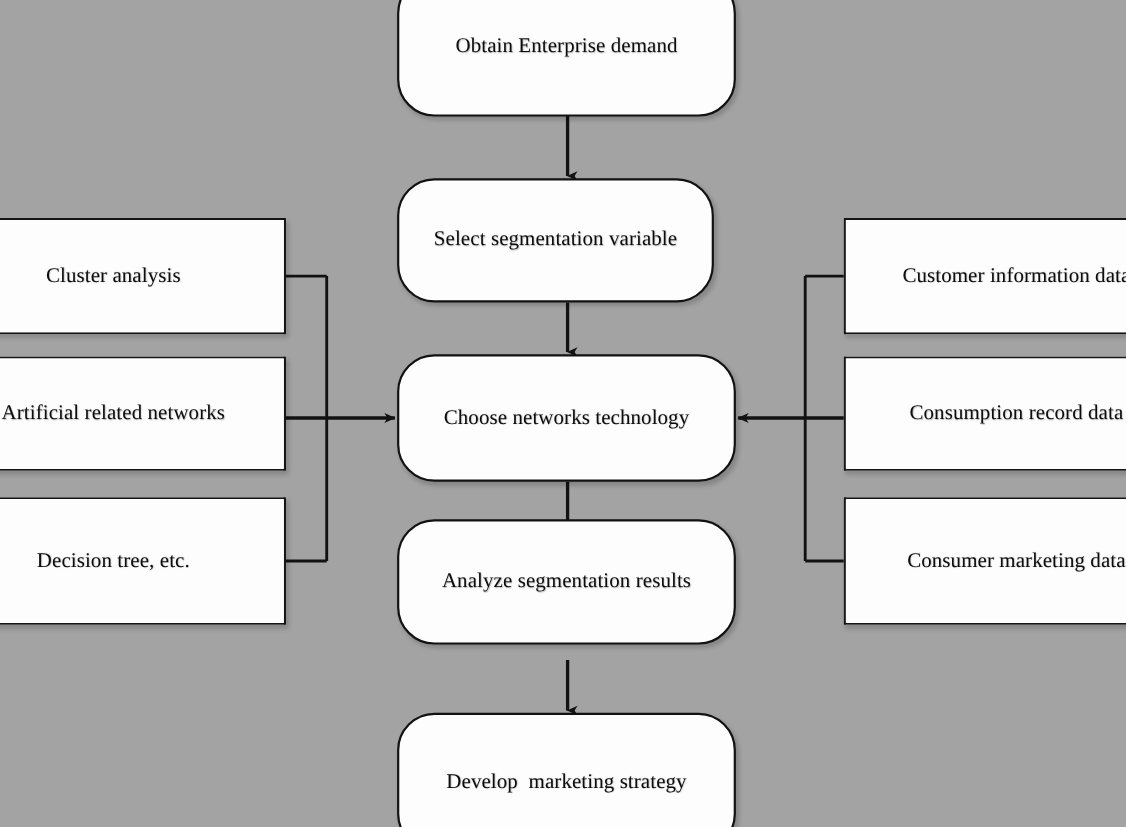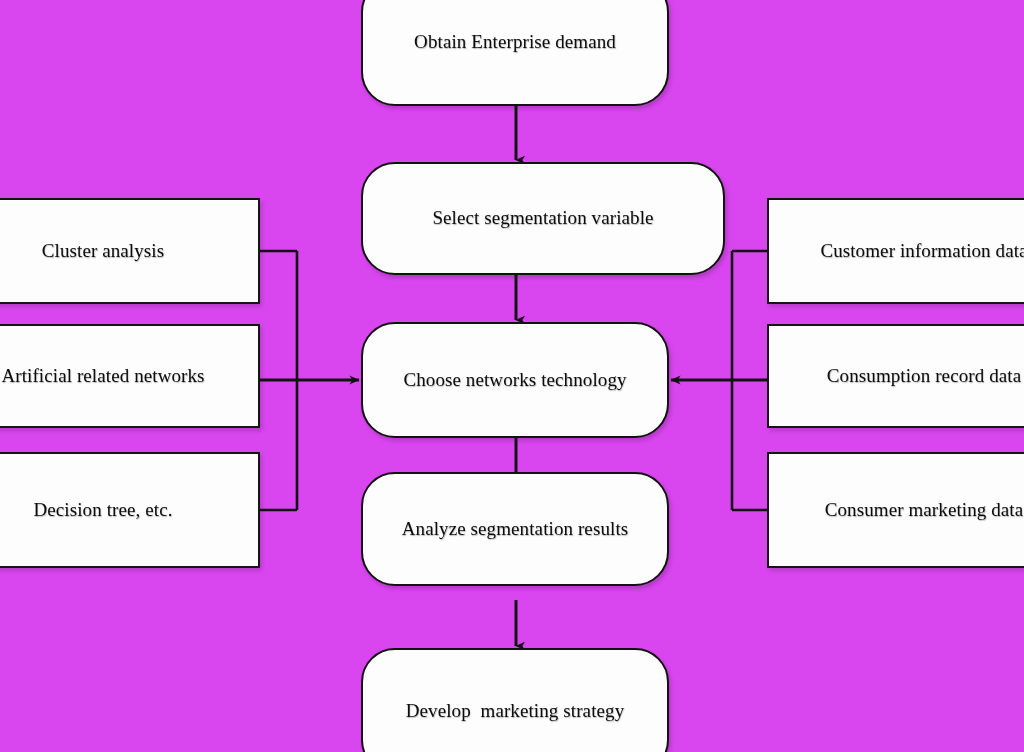--- a/index.html
+++ b/index.html
@@ -9,21 +9,21 @@
     background: #ffffff;
   }
   body {
     font-family: "Liberation Serif", "DejaVu Serif", serif;
     color: #111111;
   }
   #canvas {
     position: relative;
     width: 1024px;
     height: 752px;
-    background: #d946ef;
+    background: #a3a3a3;
     overflow: hidden;
   }
   .svg-layer {
     position: absolute;
     left: 0;
     top: 0;
     width: 1024px;
     height: 752px;
   }
   .node {
@@ -50,21 +50,21 @@
     border: 2.2px solid #151515;
     border-radius: 1px;
     box-shadow: 2px 3px 4px rgba(0,0,0,0.16);
   }
   .node .label {
     display: block;
     text-shadow: 0.6px 0.8px 1.1px rgba(120,120,120,0.55);
   }
   
   #node-obtain      { left: 361px; top: -22px;  width: 308px; height: 128px; }
-  #node-select      { left: 361px; top: 162px;  width: 364px; height: 113px; }
+  #node-select      { left: 361px; top: 162px;  width: 288px; height: 113px; }
   #node-choose      { left: 361px; top: 322px;  width: 308px; height: 116px; }
   #node-analyze     { left: 361px; top: 472px;  width: 308px; height: 114px; }
   #node-develop     { left: 361px; top: 648px;  width: 308px; height: 126px; }
   
   #node-cluster     { left: -52px; top: 198px;  width: 312px; height: 106px; }
   #node-ann         { left: -52px; top: 324px;  width: 312px; height: 104px; }
   #node-dtree       { left: -52px; top: 452px;  width: 312px; height: 116px; }
   
   #node-custinfo    { left: 767px; top: 198px;  width: 312px; height: 106px; }
   #node-consumption { left: 767px; top: 324px;  width: 312px; height: 104px; }

